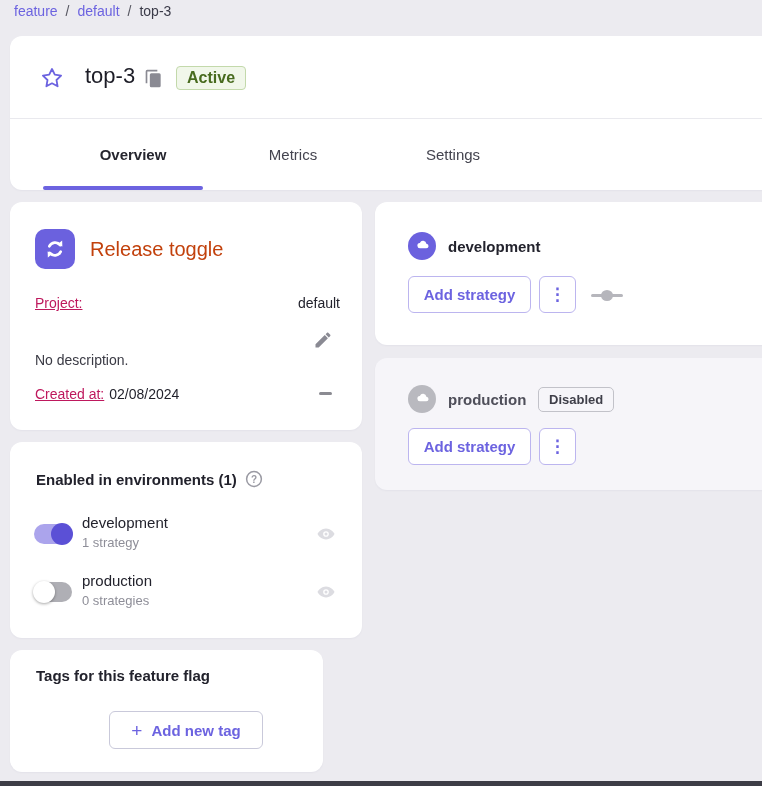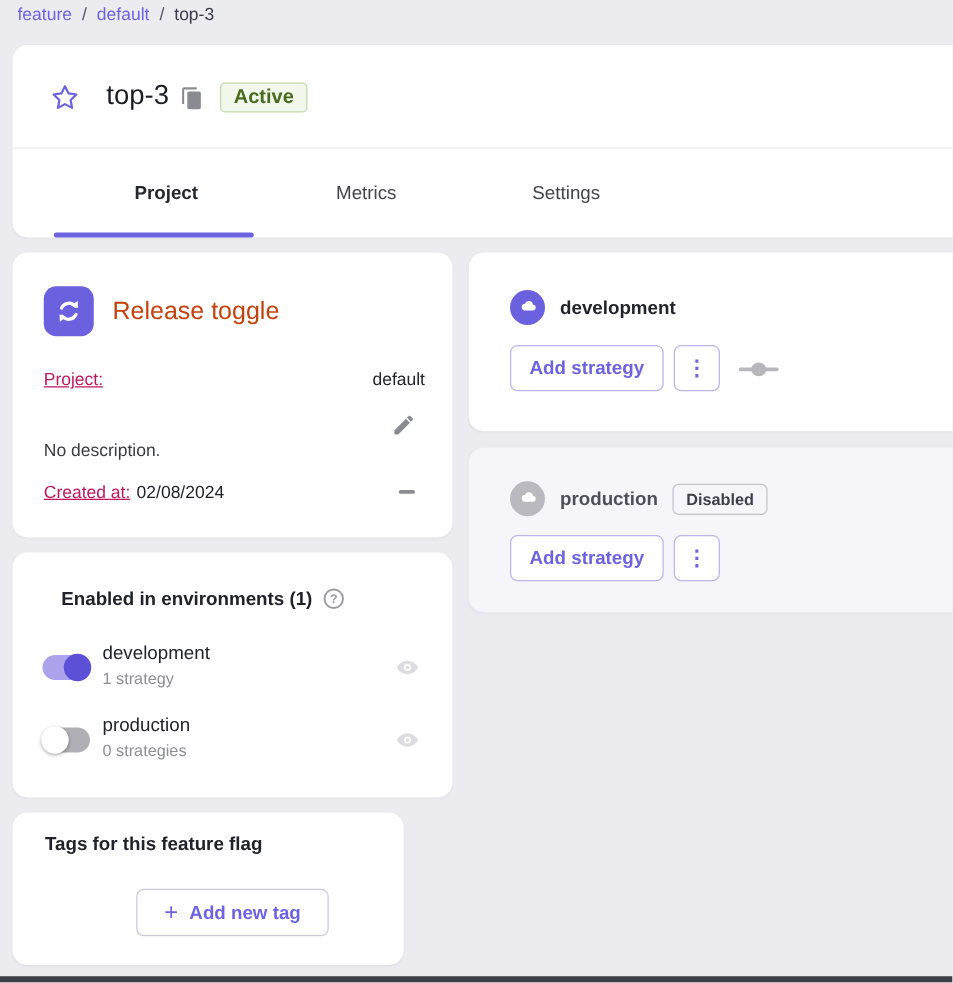--- a/index.html
+++ b/index.html
@@ -39,21 +39,21 @@
   .row-project-value { position:absolute; right:22px; top:93px; }
   .row-description { position:absolute; left:25px; top:150px; font-size:14px; color:#3a3a44; }
   .edit-btn { position:absolute; right:29px; top:128px; width:20px; height:20px; cursor:pointer; background:none; border:none; }
   .row-created { position:absolute; left:25px; top:183px; }
   .row-created .info-value { margin-left:5px; color:#1f1f29; }
   .created-dash { position:absolute; right:30px; top:190px; width:13px; height:3px; background:#8b8b92; border-radius:2px; }
 
   
   .env-card { left:10px; top:442px; width:352px; height:196px; }
   .env-card-title { position:absolute; left:26px; top:28px; display:flex; align-items:center; gap:8px; }
-  .env-card-title b { font-size:15px; color:#22222c;margin-left:13px; }
+  .env-card-title b { font-size:15px; color:#22222c; }
   .env-row { position:absolute; left:0; width:100%; height:48px; }
   .env-row-1 { top:68px; }
   .env-row-2 { top:126px; }
   .toggle { position:absolute; left:24px; top:14px; width:38px; height:20px; border-radius:10px; cursor:pointer; }
   .toggle .thumb { position:absolute; top:-1px; width:22px; height:22px; border-radius:50%; }
   .toggle.on { background:#aba4ec; }
   .toggle.on .thumb { right:-1px; background:#5b50d6; }
   .toggle.off { background:#afafb5; }
   .toggle.off .thumb { left:-1px; background:#fff; box-shadow:0 1px 3px rgba(0,0,0,0.35); }
   .env-name { position:absolute; left:72px; top:4px; font-size:15px; color:#23232d; }
@@ -111,21 +111,21 @@
       <h1 class="page-title">top-3</h1>
       <button class="copy-btn">
         <svg width="20" height="20" viewBox="0 0 24 24">
             <path d="M16 1H4a2 2 0 0 0-2 2v14h2V3h12V1z" fill="#8a8a93"></path>
             <rect x="7" y="5" width="13" height="17" rx="1.8" fill="#8a8a93"></rect>
           </svg>
       </button>
       <span class="status-badge">Active</span>
     </div>
     <div class="tabs">
-      <div class="tab active" style="left:43px">Project</div>
+      <div class="tab active" style="left:43px">Overview</div>
       <div class="tab" style="left:363px">Settings</div>
       <div class="tab" style="left:203px">Metrics</div>
       <div class="tab-underline"></div>
     </div>
   </section>
 
   <section class="card flag-info-card">
     <div class="type-icon">
       <svg width="26" height="26" viewBox="0 0 24 24">
         <path d="M16.9 8.4A6 6 0 0 0 6.7 9.6" fill="none" stroke="#fff" stroke-width="2.4" stroke-linecap="round"></path>

